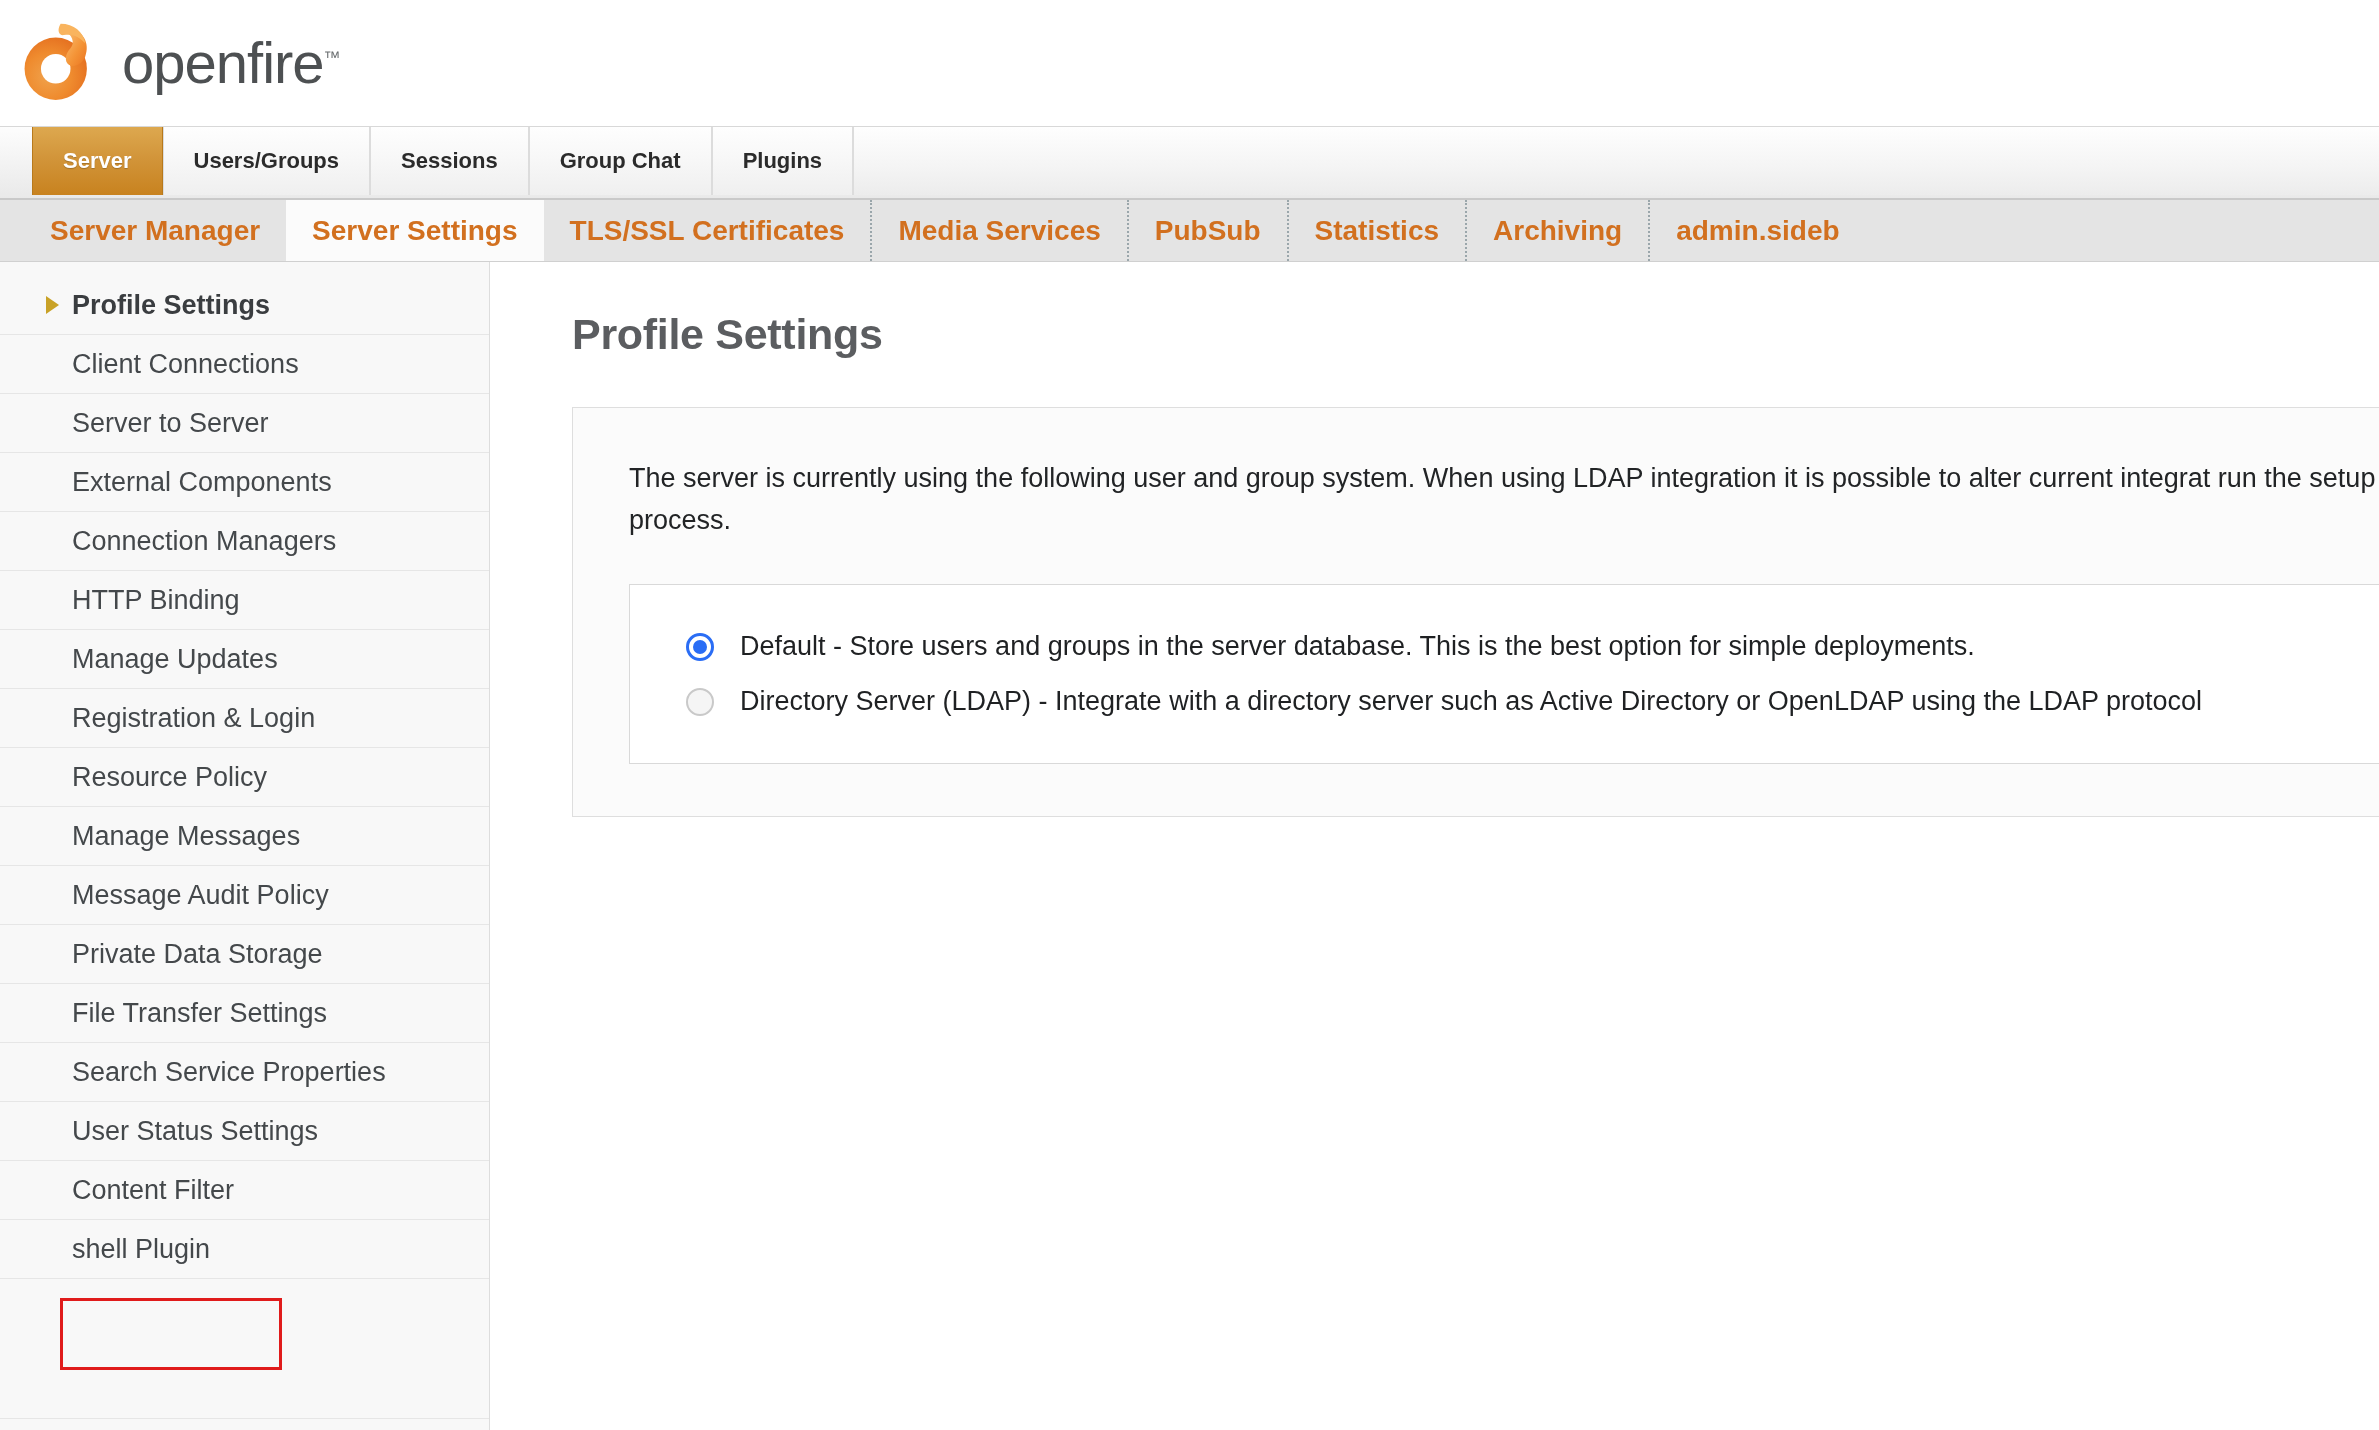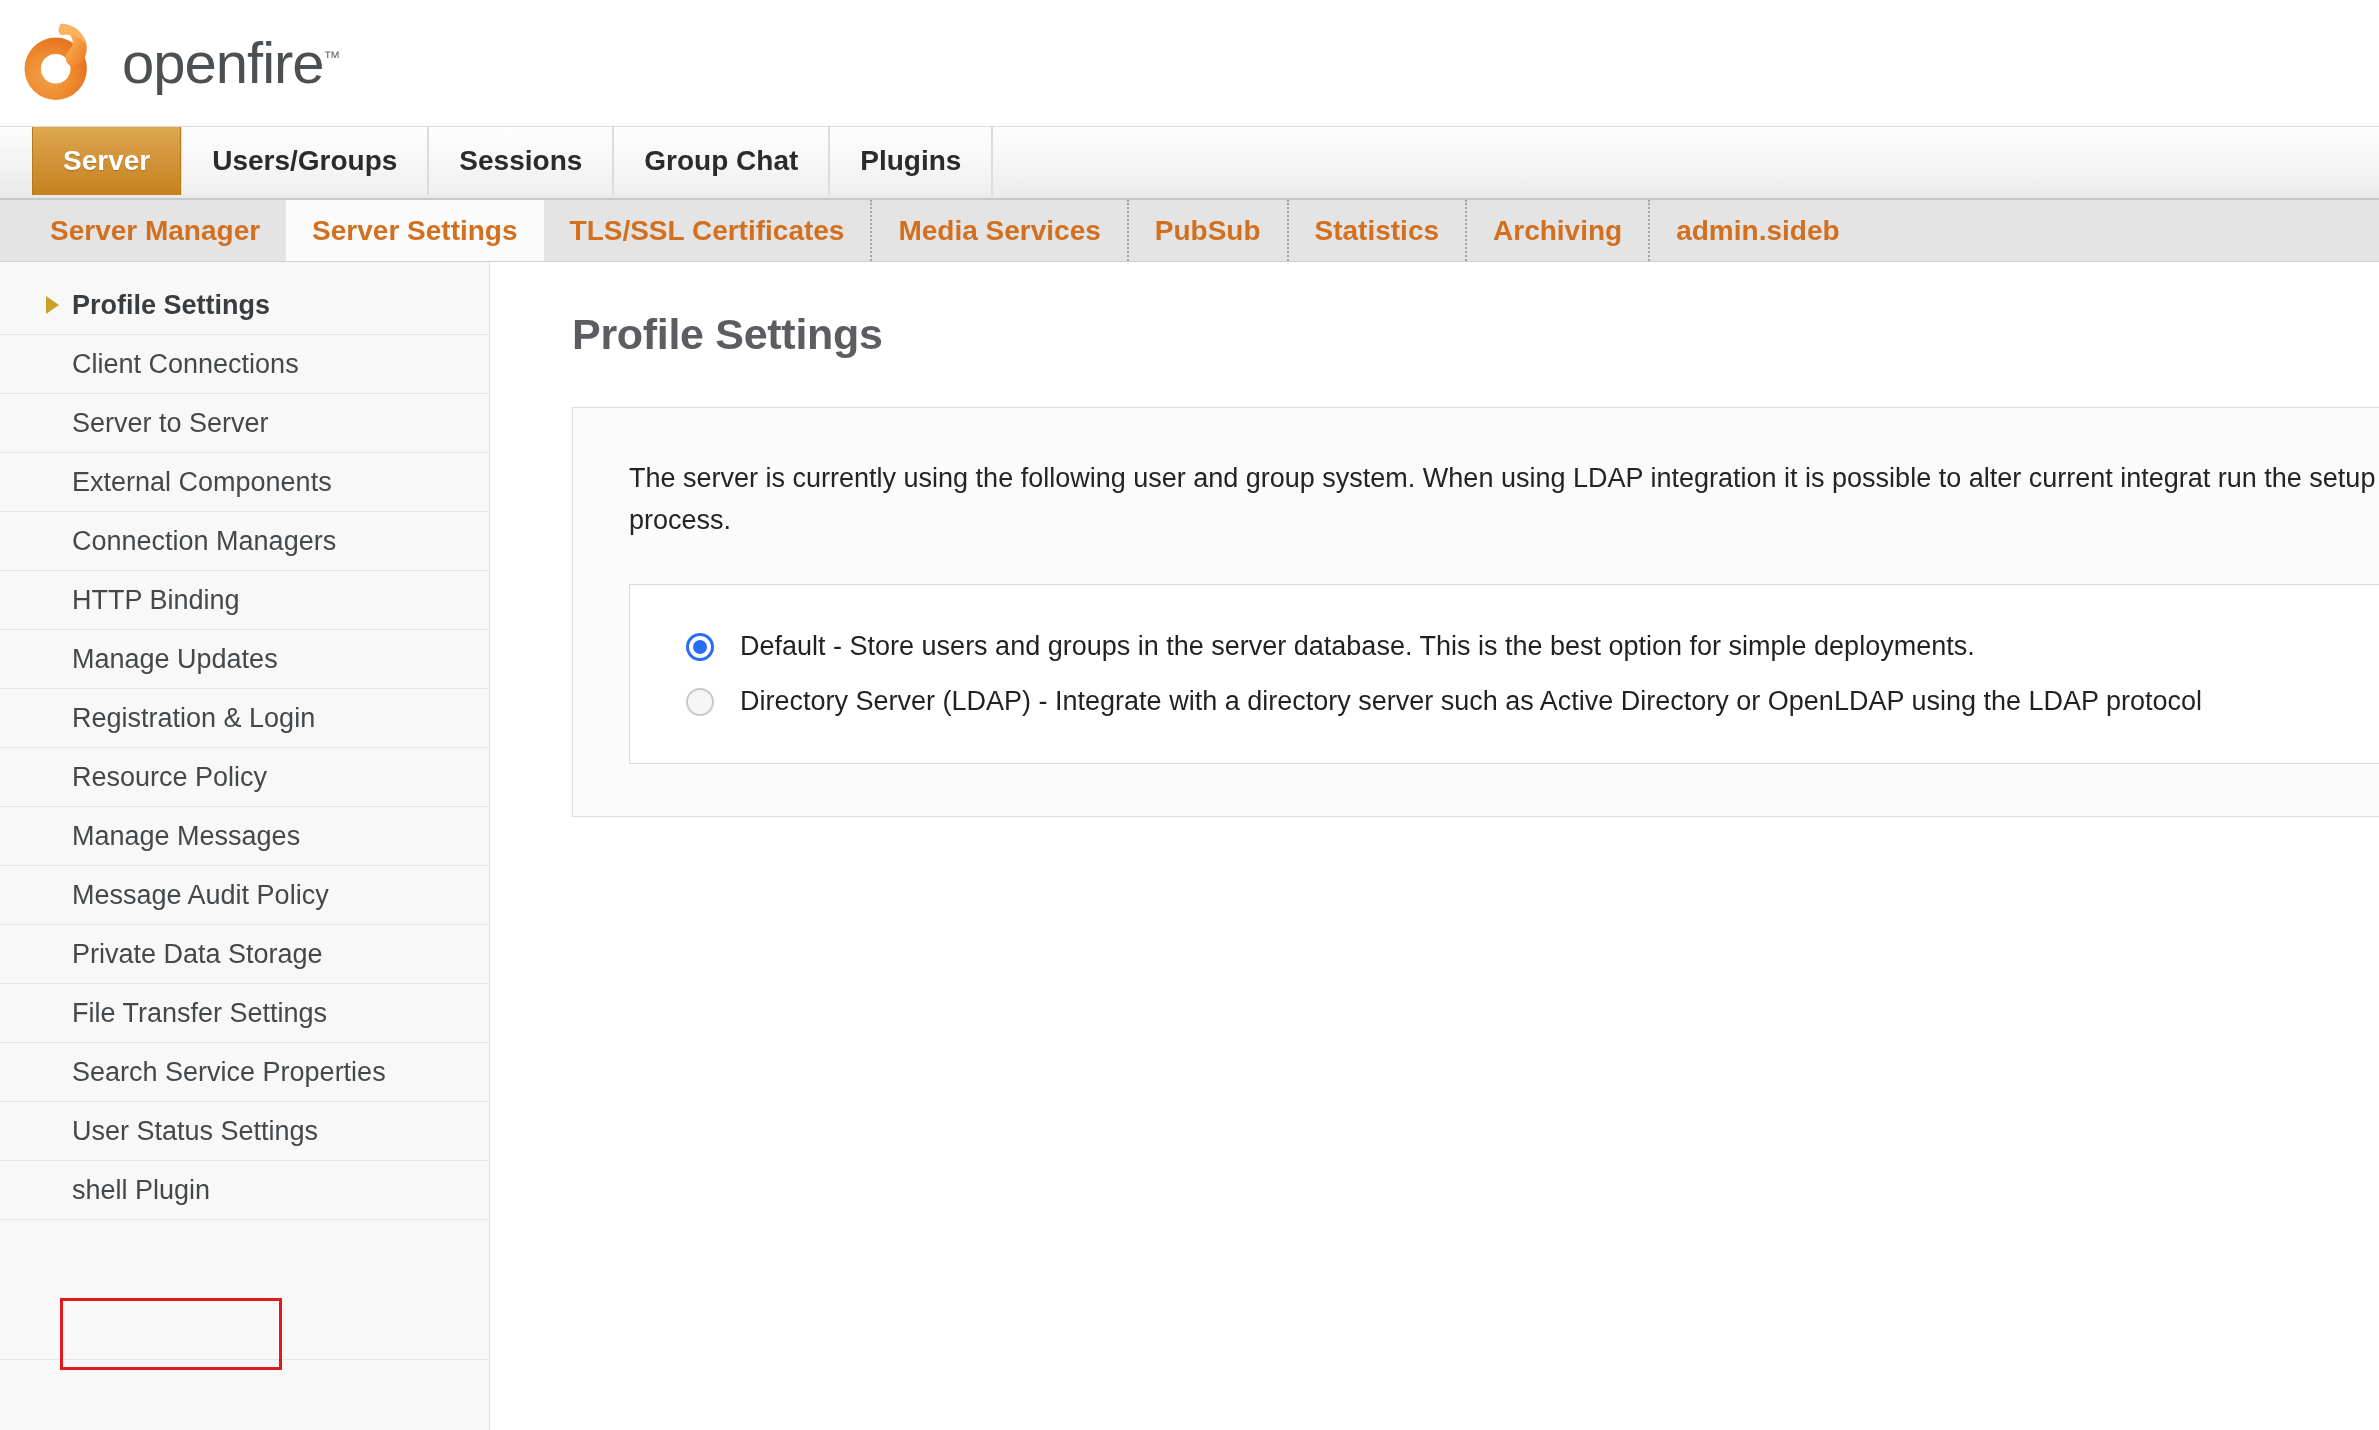--- a/index.html
+++ b/index.html
@@ -65,21 +65,21 @@
     align-items: flex-start;
     padding-left: 32px;
   }
   .tab {
     position: relative;
     height: 68px;
     padding: 0 30px;
     display: flex;
     align-items: center;
     justify-content: center;
-    font-size: 28px;
+    font-size: 22px;
     font-weight: bold;
     color: #2b2b2b;
     background: linear-gradient(to bottom, #fefefe 0%, #f7f7f7 50%, #efefef 100%);
     border-left: 1px solid #dcdcdc;
     border-right: 1px solid #dcdcdc;
     cursor: pointer;
     white-space: nowrap;
   }
   .tab:first-child { border-left: 1px solid #c38b2e; }
   .tab.active {
@@ -378,20 +378,23 @@
       <div class="side-item">
           <span>File Transfer Settings</span>
         </div>
       <div class="side-item">
           <span>Search Service Properties</span>
         </div>
       <div class="side-item">
           <span>User Status Settings</span>
         </div>
       <div class="side-item">
+          <span>Content Filter</span>
+        </div>
+      <div class="side-item">
           <span>shell Plugin</span>
         </div>
       <div class="sidebar-fill"></div>
     </div>
 
     <div class="main">
       <div class="page-title">Profile Settings</div>
 
       <div class="panel">
         <div class="panel-intro">The server is currently using the following user and group system. When using LDAP integration it is possible to alter current integrat run the setup process.</div>

